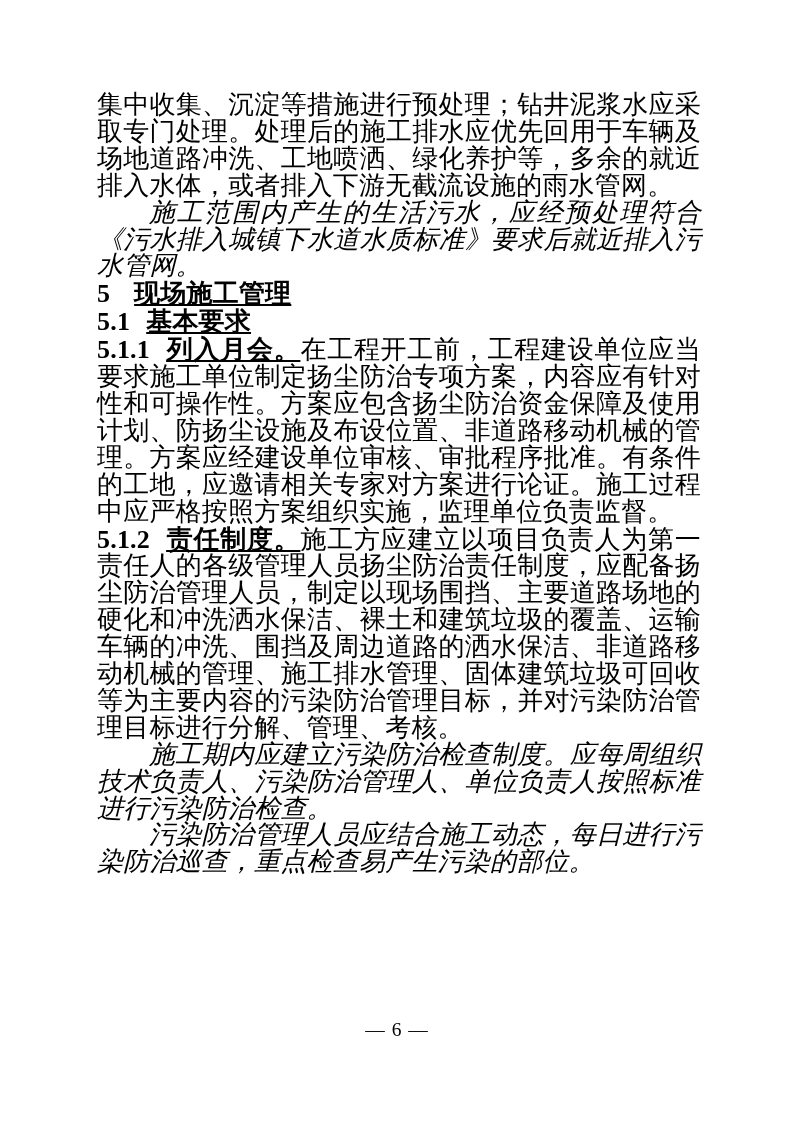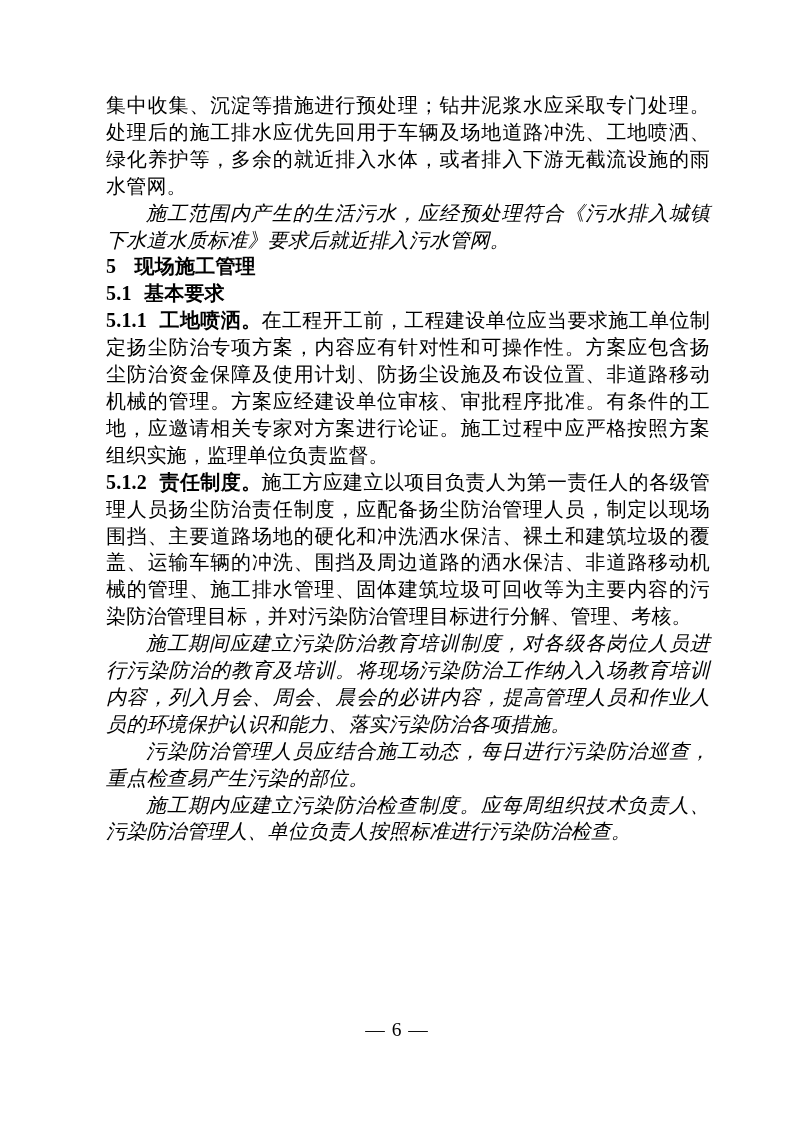--- a/index.html
+++ b/index.html
@@ -18,44 +18,44 @@
   .page {
     position: absolute;
     inset: 0;
     background: #ffffff;
   }
   .text-block {
     position: absolute;
     left: 97px;
     top: 92px;
     width: 604px;
-    font-size: 20px;
+    font-size: 26px;
     line-height: 26.9px;
     text-align: justify;
     letter-spacing: 0.2px;
-    margin-left: 9px;
   }
   .text-block p,
   .text-block h1,
   .text-block h2 {
     margin: 0;
     padding: 0;
     font-size: inherit;
     line-height: inherit;
     font-weight: normal;
   }
   .para.indent { text-indent: 2em; font-style: italic; }
   .heading {
     font-weight: bold;
     text-align: left;
   }
   .heading .htitle,
   .clause .label {
     font-family: "Liberation Sans", "DejaVu Sans", sans-serif;
     font-weight: bold;
+    text-decoration: underline;
   }
   .num {
     font-family: "Liberation Serif", "DejaVu Serif", serif;
     font-weight: bold;
   }
   .num.top  { margin-right: 0.92em; }
   .num.sub  { margin-right: 0.62em; }
   .page-footer {
     position: absolute;
     left: 0;
@@ -81,32 +81,31 @@
     <h1 class="heading level1">
       <span class="num top">5</span><span class="htitle">现场施工管理</span>
     </h1>
 
 
     <h2 class="heading level2">
       <span class="num sub">5.1</span><span class="htitle">基本要求</span>
     </h2>
 
     <p class="para clause">
-      <span class="num sub">5.1.1</span><span class="label">工地喷洒。</span><span>在工程开工前，工程建设单位应当要求施工单位制定扬尘防治专项方案，内容应有针对性和可操作性。方案应包含扬尘防治资金保障及使用计划、防扬尘设施及布设位置、非道路移动机械的管理。方案应经建设单位审核、审批程序批准。有条件的工地，应邀请相关专家对方案进行论证。施工过程中应严格按照方案组织实施，监理单位负责监督。</span>
+      <span class="num sub">5.1.1</span><span class="label">列入月会。</span><span>在工程开工前，工程建设单位应当要求施工单位制定扬尘防治专项方案，内容应有针对性和可操作性。方案应包含扬尘防治资金保障及使用计划、防扬尘设施及布设位置、非道路移动机械的管理。方案应经建设单位审核、审批程序批准。有条件的工地，应邀请相关专家对方案进行论证。施工过程中应严格按照方案组织实施，监理单位负责监督。</span>
     </p>
 
     <p class="para clause">
       <span class="num sub">5.1.2</span><span class="label">责任制度。</span><span>施工方应建立以项目负责人为第一责任人的各级管理人员扬尘防治责任制度，应配备扬尘防治管理人员，制定以现场围挡、主要道路场地的硬化和冲洗洒水保洁、裸土和建筑垃圾的覆盖、运输车辆的冲洗、围挡及周边道路的洒水保洁、非道路移动机械的管理、施工排水管理、固体建筑垃圾可回收等为主要内容的污染防治管理目标，并对污染防治管理目标进行分解、管理、考核。</span>
     </p>
 
-    <p class="para indent">施工期间应建立污染防治教育培训制度，对各级各岗位人员进行污染防治的教育及培训。将现场污染防治工作纳入入场教育培训内容，列入月会、周会、晨会的必讲内容，提高管理人员和作业人员的环境保护认识和能力、落实污染防治各项措施。</p>
+
+    <p class="para indent">施工期内应建立污染防治检查制度。应每周组织技术负责人、污染防治管理人、单位负责人按照标准进行污染防治检查。</p>
 
     <p class="para indent">污染防治管理人员应结合施工动态，每日进行污染防治巡查，重点检查易产生污染的部位。</p>
-
-    <p class="para indent">施工期内应建立污染防治检查制度。应每周组织技术负责人、污染防治管理人、单位负责人按照标准进行污染防治检查。</p>
 
   </main>
 
   <footer class="page-footer">
     <span>— 6 —</span>
   </footer>
 
 </div>
 
 </body></html>

